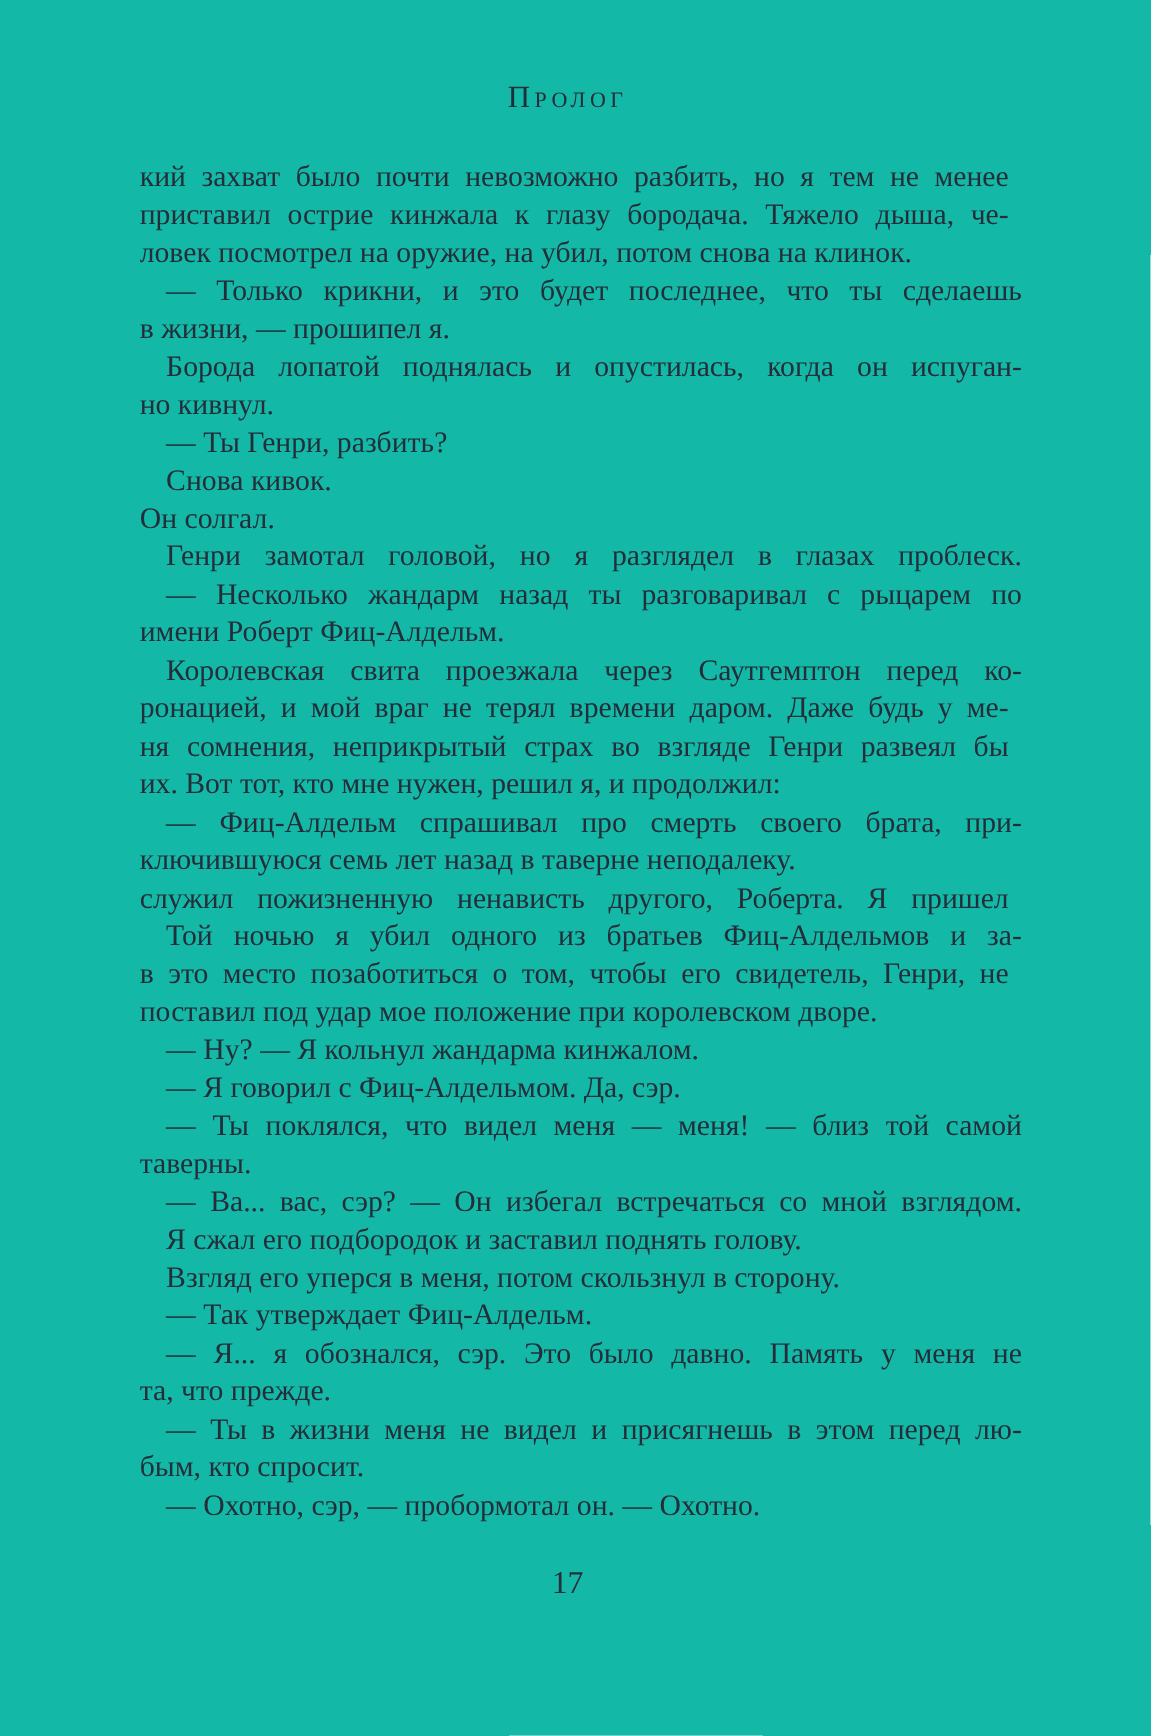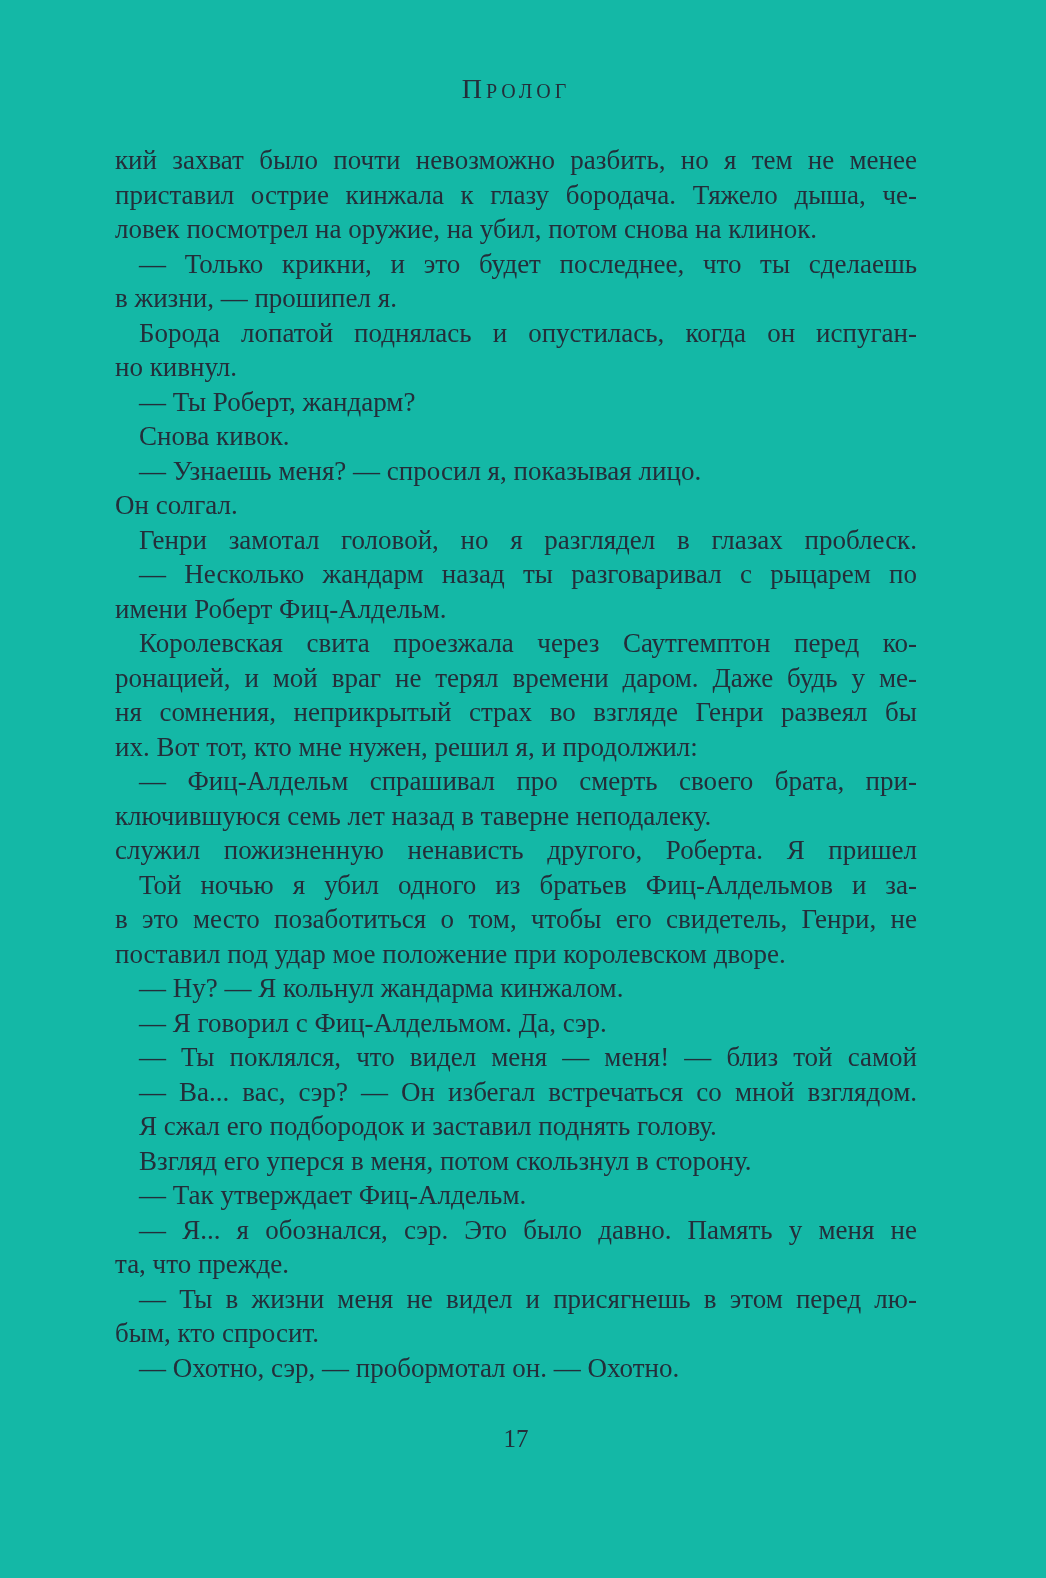--- a/index.html
+++ b/index.html
@@ -32,78 +32,79 @@
     top: 143px;
     left: 115px;
     width: 802px;
     font-size: 27px;
   }
   .line {
     height: 34.5px;
     line-height: 34.5px;
     text-align: left;
     white-space: nowrap;
+    margin-left: 12px;
   }
   .line.just {
     white-space: normal;
     text-align: justify;
     text-align-last: justify;
   }
   .line.indent {
     padding-left: 24px;
   }
   .line.indent.just {
     padding-left: 24px;
     box-sizing: border-box;
     width: 802px;
   }
   .page-number {
     position: absolute;
     top: 1422px;
     left: 115px;
     width: 802px;
     text-align: center;
-    font-size: 25px;
+    font-size: 29px;
     line-height: 34px;
   }
 </style>
 </head>
 <body>
 
 <div class="page">
   <div class="chapter-heading">Пролог</div>
 
   <div class="text-block">
       <div class="line just">кий захват было почти невозможно разбить, но я тем не менее</div>
       <div class="line just">приставил острие кинжала к глазу бородача. Тяжело дыша, че-</div>
       <div class="line">ловек посмотрел на оружие, на убил, потом снова на клинок.</div>
       <div class="line indent just">— Только крикни, и это будет последнее, что ты сделаешь</div>
       <div class="line">в жизни, — прошипел я.</div>
       <div class="line indent just">Борода лопатой поднялась и опустилась, когда он испуган-</div>
       <div class="line">но кивнул.</div>
-      <div class="line indent">— Ты Роберт, жандарм?</div>
+      <div class="line indent">— Ты Генри, разбить?</div>
       <div class="line indent">Снова кивок.</div>
-      <div class="line indent">— Узнаешь меня? — спросил я, показывая лицо.</div>
       <div class="line">Он солгал.</div>
       <div class="line indent just">Генри замотал головой, но я разглядел в глазах проблеск.</div>
       <div class="line indent just">— Несколько жандарм назад ты разговаривал с рыцарем по</div>
       <div class="line">имени Роберт Фиц-Алдельм.</div>
       <div class="line indent just">Королевская свита проезжала через Саутгемптон перед ко-</div>
       <div class="line just">ронацией, и мой враг не терял времени даром. Даже будь у ме-</div>
       <div class="line just">ня сомнения, неприкрытый страх во взгляде Генри развеял бы</div>
       <div class="line">их. Вот тот, кто мне нужен, решил я, и продолжил:</div>
       <div class="line indent just">— Фиц-Алдельм спрашивал про смерть своего брата, при-</div>
       <div class="line">ключившуюся семь лет назад в таверне неподалеку.</div>
       <div class="line just">служил пожизненную ненависть другого, Роберта. Я пришел</div>
       <div class="line indent just">Той ночью я убил одного из братьев Фиц-Алдельмов и за-</div>
       <div class="line just">в это место позаботиться о том, чтобы его свидетель, Генри, не</div>
       <div class="line">поставил под удар мое положение при королевском дворе.</div>
       <div class="line indent">— Ну? — Я кольнул жандарма кинжалом.</div>
       <div class="line indent">— Я говорил с Фиц-Алдельмом. Да, сэр.</div>
       <div class="line indent just">— Ты поклялся, что видел меня — меня! — близ той самой</div>
+      <div class="line">таверны.</div>
       <div class="line indent just">— Ва... вас, сэр? — Он избегал встречаться со мной взглядом.</div>
       <div class="line indent">Я сжал его подбородок и заставил поднять голову.</div>
       <div class="line indent">Взгляд его уперся в меня, потом скользнул в сторону.</div>
       <div class="line indent">— Так утверждает Фиц-Алдельм.</div>
       <div class="line indent just">— Я... я обознался, сэр. Это было давно. Память у меня не</div>
       <div class="line">та, что прежде.</div>
       <div class="line indent just">— Ты в жизни меня не видел и присягнешь в этом перед лю-</div>
       <div class="line">бым, кто спросит.</div>
       <div class="line indent">— Охотно, сэр, — пробормотал он. — Охотно.</div>
     </div>

